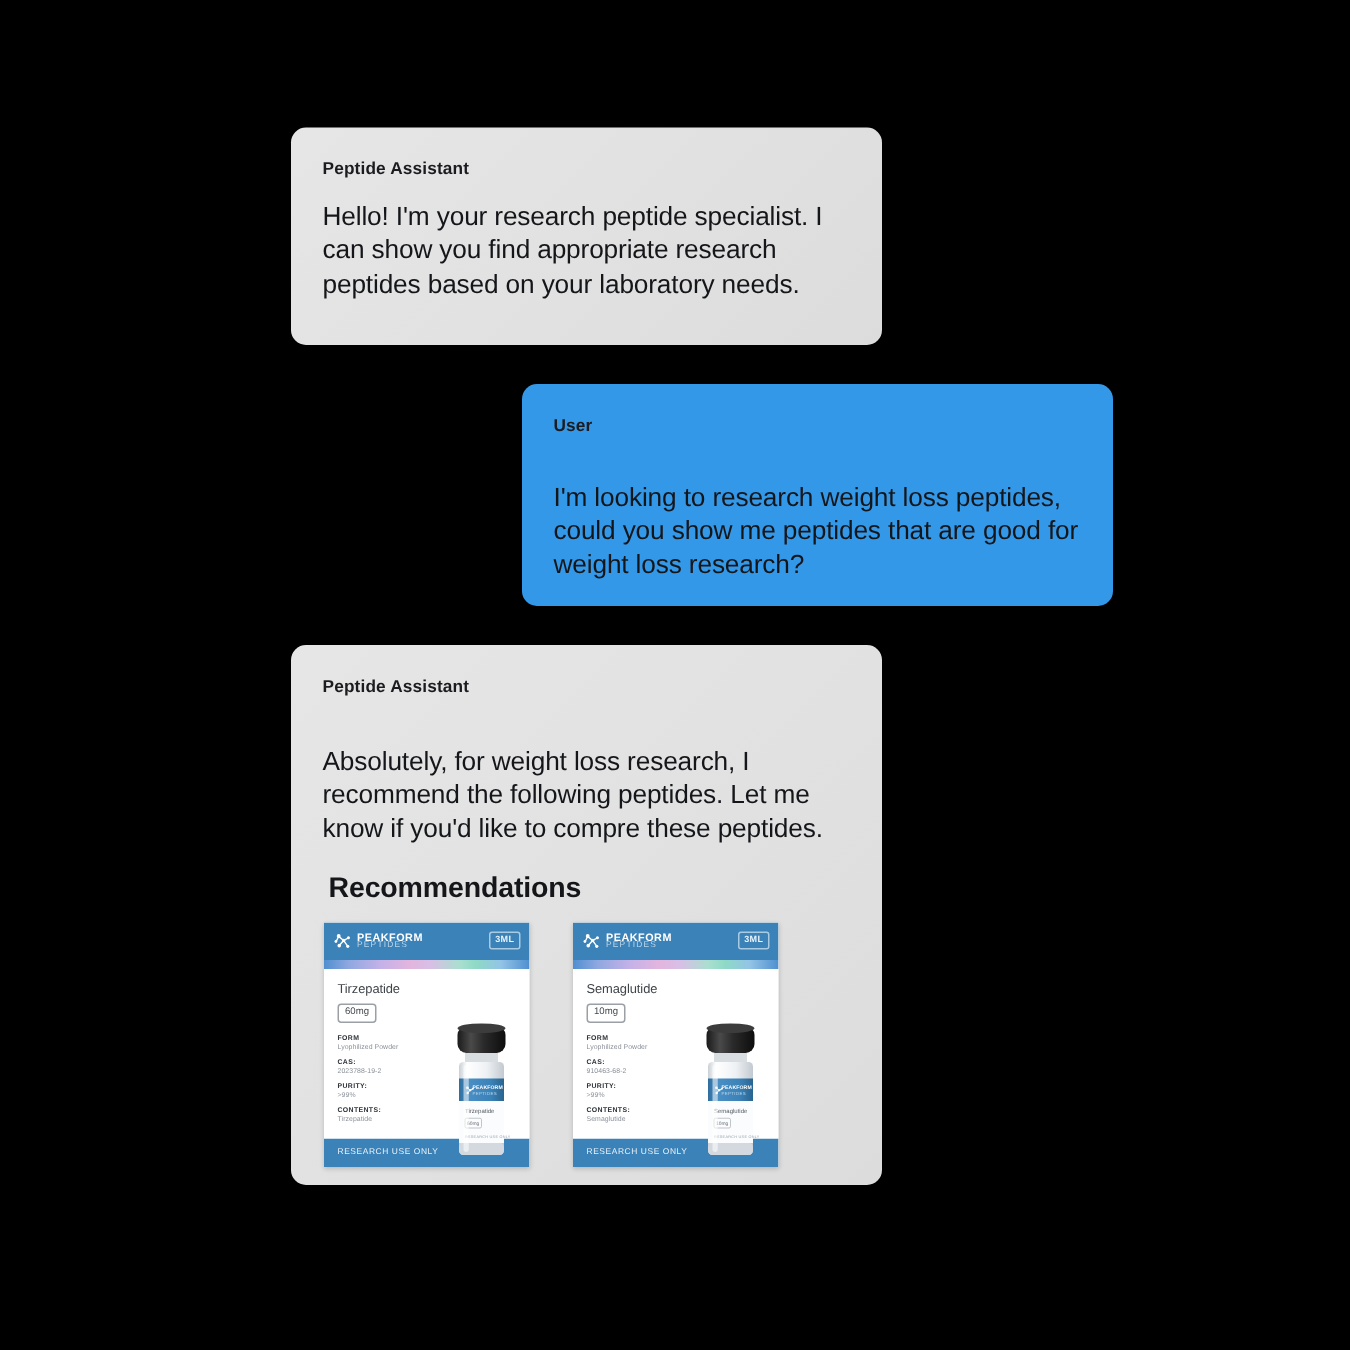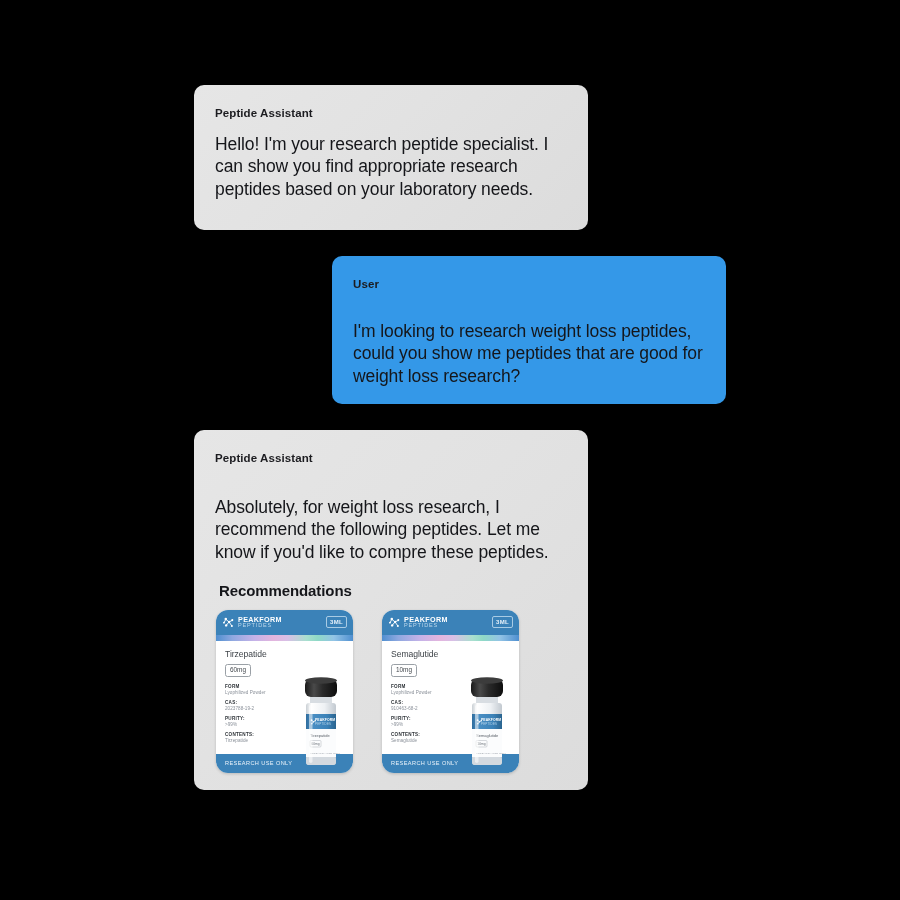--- a/index.html
+++ b/index.html
@@ -52,54 +52,54 @@
 
   
   #bubble-greeting {
     left: 194px; top: 85px; width: 394px; height: 145px;
     padding: 23px 22px 0 21px;
   }
   #bubble-greeting .bubble-text { margin-top: 13px; }
 
   
   #bubble-user {
-    left: 332px; top: 256px; width: 394px; height: 148px;
+    left: 348px; top: 256px; width: 394px; height: 148px;
     padding: 23px 22px 0 21px;
   }
   #bubble-user .bubble-text { margin-top: 29px; }
 
   
   #bubble-recommend {
     left: 194px; top: 430px; width: 394px; height: 360px;
     padding: 23px 22px 0 21px;
   }
   #bubble-recommend .bubble-text { margin-top: 31px; }
 
   .rec-heading {
     margin-top: 18px;
     margin-left: 4px;
-    font-size: 15px;
+    font-size: 19px;
     font-weight: 700;
     color: #15161a;
     letter-spacing: -0.1px;
   }
 
   
   .cards-row {
     display: flex;
     gap: 29px;
     margin-top: 11px;
     margin-left: 1px;
   }
 
   .prod-card {
     width: 137px;
     height: 163px;
     background: #ffffff;
-    border-radius: 12px;
+    border-radius: 0;
     overflow: hidden;
     position: relative;
     display: flex;
     flex-direction: column;
     box-shadow: 0 1px 3px rgba(0,0,0,0.18);
   }
 
   .card-header {
     height: 25px;
     background: #3b82b8;

